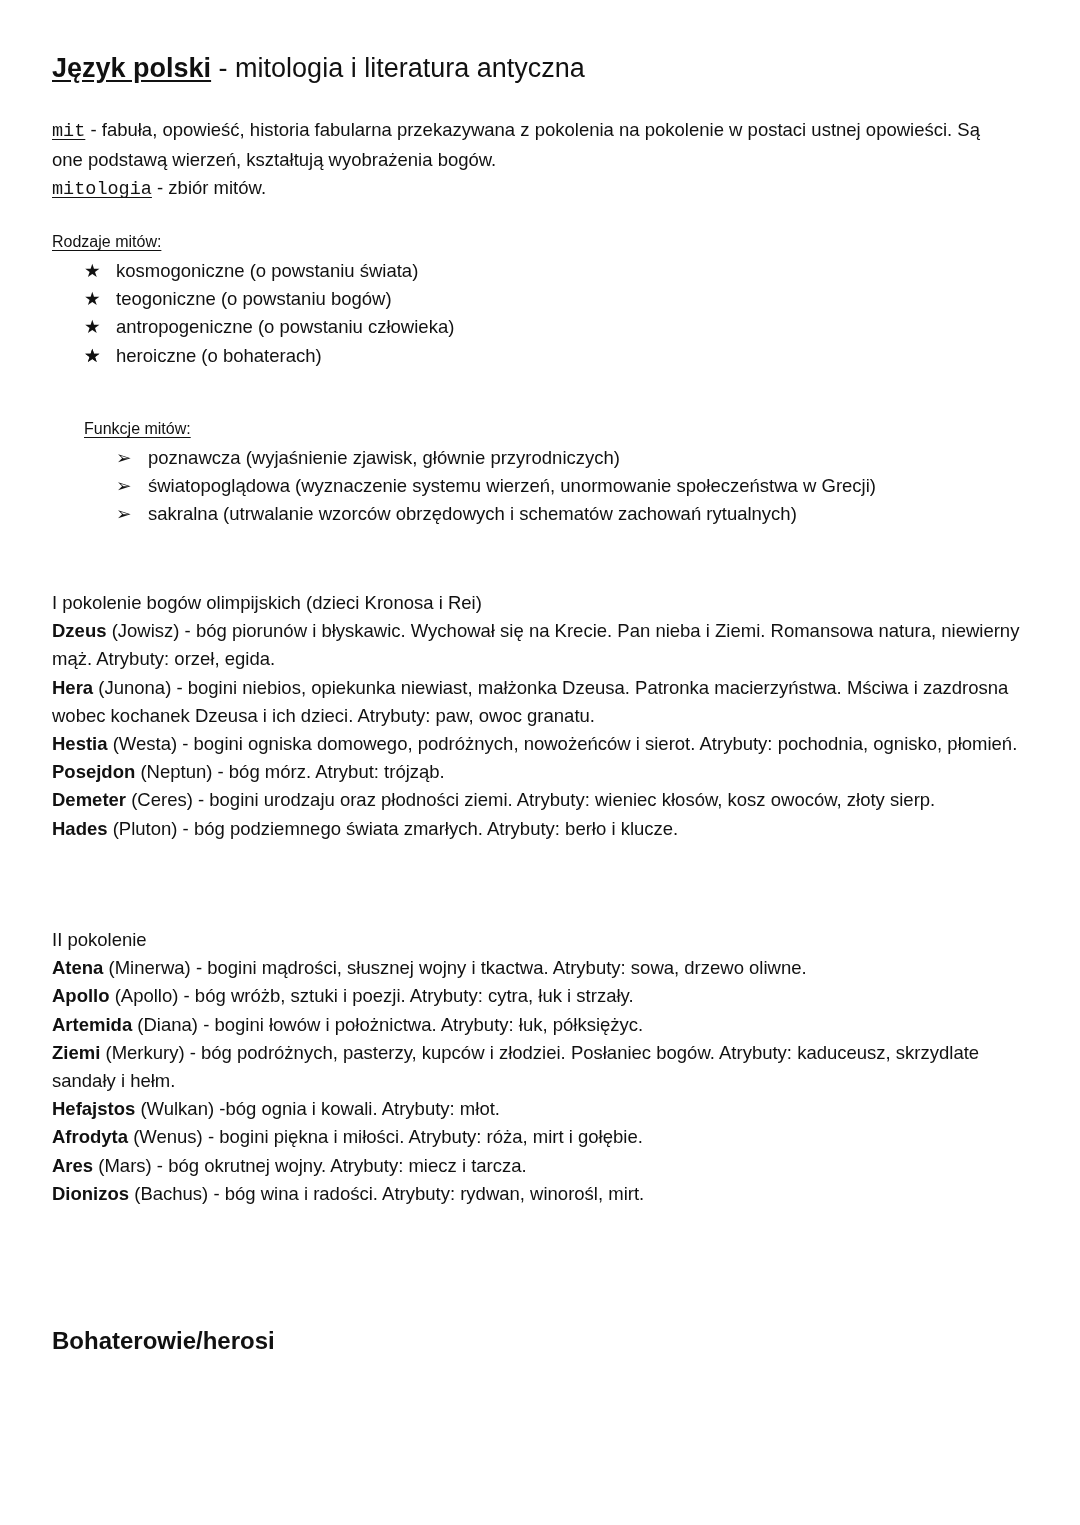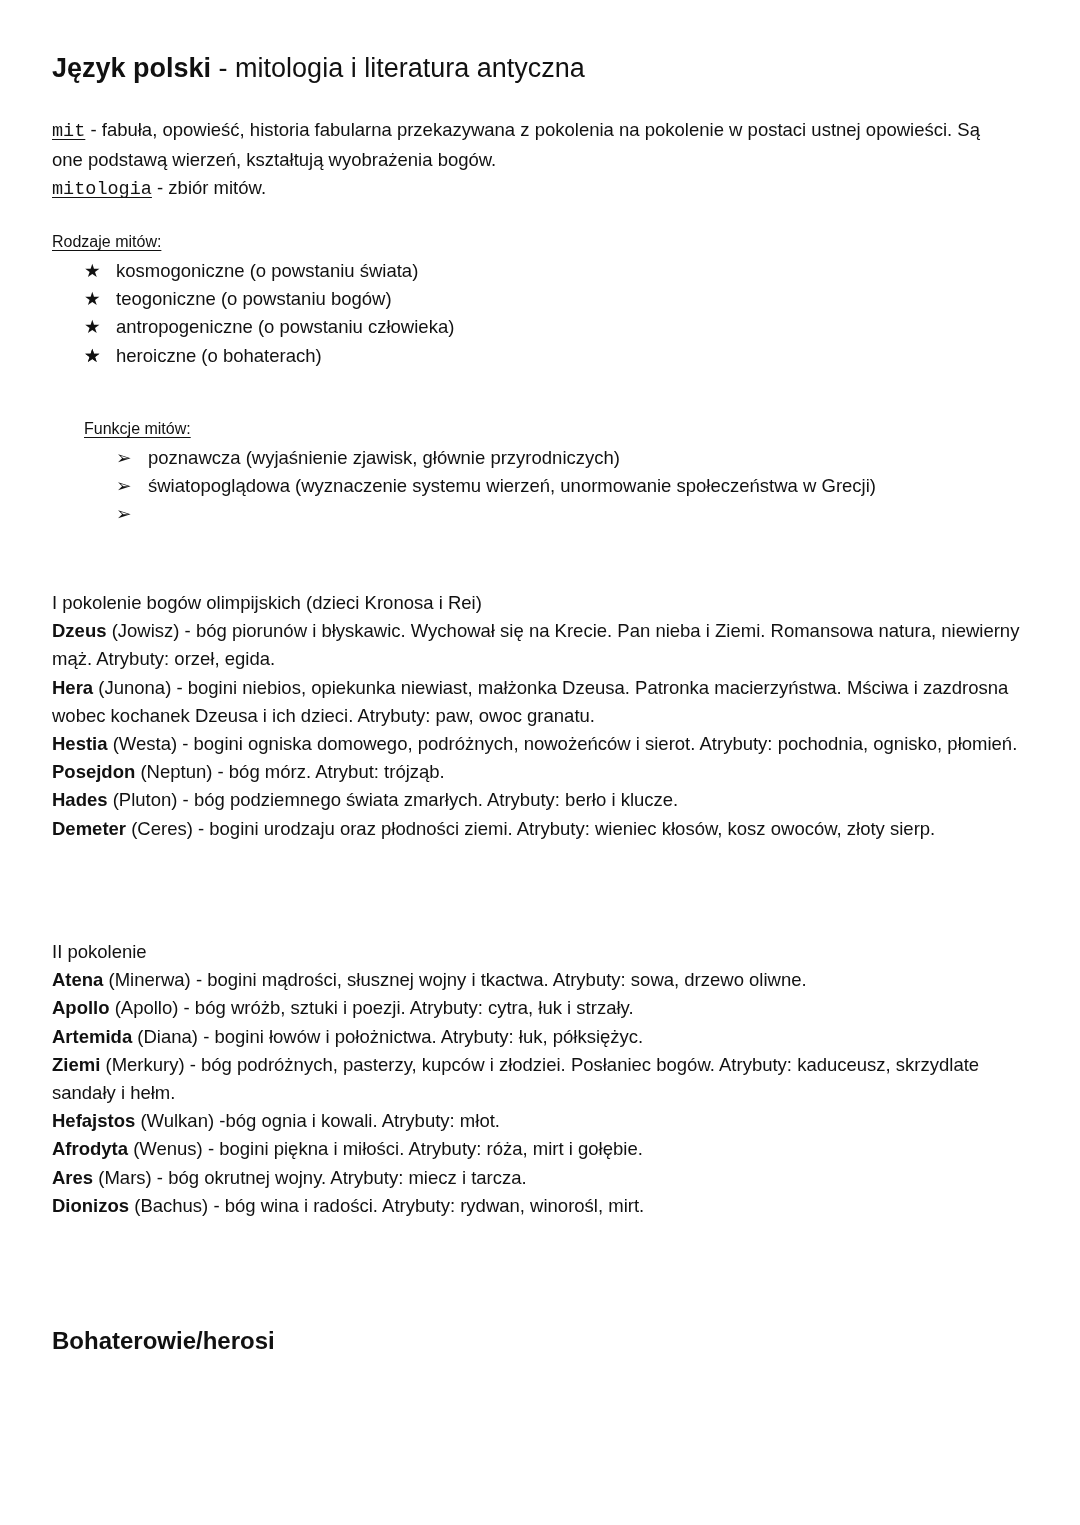--- a/index.html
+++ b/index.html
@@ -3,32 +3,32 @@
 <meta charset="utf-8">
 <style>
   html, body { margin: 0; padding: 0; background: #ffffff; }
   body {
     width: 1080px; height: 1525px; position: relative; overflow: hidden;
     font-family: "Liberation Sans", "DejaVu Sans", sans-serif;
     color: #111111;
   }
   .page { position: absolute; left: 52px; top: 0; width: 980px; }
   .title { position: absolute; top: 50px; left: 0; font-size: 27px; line-height: 36px; white-space: nowrap; }
-  .title .subject { font-weight: bold; text-underline-offset: 3px; }
+  .title .subject { font-weight: bold; text-decoration: underline; text-underline-offset: 3px; }
   .block { position: absolute; left: 0; font-size: 18.5px; line-height: 28.2px; }
   .u { text-decoration: underline; text-underline-offset: 3px; font-family: Liberation Mono, monospace; }
   .def { top: 116px; width: 960px; }
   .heading-u { font-size: 16px; text-decoration: underline; text-underline-offset: 3px; line-height: 30px; }
   .types { top: 227px; }
   .funcs { top: 414px; margin-left: 32px; }
   ul.list { list-style: none; margin: 0; padding: 0 0 0 32px; }
   ul.list li { position: relative; padding-left: 32px; white-space: nowrap; }
   ul.list li .bullet { position: absolute; left: 0; top: 0; width: 24px; }
   .gen1 { top: 589px; width: 970px; }
-  .gen2 { top: 926px; width: 970px; margin-top: 12px; }
+  .gen2 { top: 926px; width: 970px; }
   .entry b { font-weight: bold; }
   .heroes { position: absolute; top: 1325px; left: 0; font-size: 24px; font-weight: bold; line-height: 32px; text-align: center; }
 </style>
 </head>
 <body>
 
 <div class="page">
 
   <div class="title">
     <span class="subject">Język polski</span><span> - </span><span>mitologia i literatura antyczna</span>
@@ -52,32 +52,32 @@
       <li><span class="bullet">★</span></li>
       <li><span class="bullet">★</span><span>heroiczne (o bohaterach)</span></li>
     </ul>
   </div>
 
   <div class="block funcs">
     <div class="heading-u">Funkcje mitów:</div>
     <ul class="list">
       <li><span class="bullet">➢</span><span>poznawcza (wyjaśnienie zjawisk, głównie przyrodniczych)</span></li>
       <li><span class="bullet">➢</span><span>światopoglądowa (wyznaczenie systemu wierzeń, unormowanie społeczeństwa w Grecji)</span></li>
-      <li><span class="bullet">➢</span></li>
+      <li><span class="bullet">➢</span><span>sakralna (utrwalanie wzorców obrzędowych i schematów zachowań rytualnych)</span></li>
     </ul>
   </div>
 
   <div class="block gen1">
     <div>I pokolenie bogów olimpijskich (dzieci Kronosa i Rei)</div>
     <div class="entry"><b>Dzeus</b><span> (Jowisz) - bóg piorunów i błyskawic. Wychował się na Krecie. Pan nieba i Ziemi. Romansowa natura, niewierny mąż. Atrybuty: orzeł, egida.</span></div>
     <div class="entry"><b>Hera</b><span> (Junona) - bogini niebios, opiekunka niewiast, małżonka Dzeusa. Patronka macierzyństwa. Mściwa i zazdrosna wobec kochanek Dzeusa i ich dzieci. Atrybuty: paw, owoc granatu.</span></div>
     <div class="entry"><b>Hestia</b><span> (Westa) - bogini ogniska domowego, podróżnych, nowożeńców i sierot. Atrybuty: pochodnia, ognisko, płomień.</span></div>
     <div class="entry"><b>Posejdon</b><span> (Neptun) - bóg mórz. Atrybut: trójząb.</span></div>
+    <div class="entry"><b>Demeter</b><span> (Ceres) - bogini urodzaju oraz płodności ziemi. Atrybuty: wieniec kłosów, kosz owoców, złoty sierp.</span></div>
     <div class="entry"><b>Hades</b><span> (Pluton) - bóg podziemnego świata zmarłych. Atrybuty: berło i klucze.</span></div>
-    <div class="entry"><b>Demeter</b><span> (Ceres) - bogini urodzaju oraz płodności ziemi. Atrybuty: wieniec kłosów, kosz owoców, złoty sierp.</span></div>
   </div>
 
   <div class="block gen2">
     <div>II pokolenie</div>
     <div class="entry"><b>Atena</b><span> (Minerwa) - bogini mądrości, słusznej wojny i tkactwa. Atrybuty: sowa, drzewo oliwne.</span></div>
     <div class="entry"><b>Apollo</b><span> (Apollo) - bóg wróżb, sztuki i poezji. Atrybuty: cytra, łuk i strzały.</span></div>
     <div class="entry"><b>Artemida</b><span> (Diana) - bogini łowów i położnictwa. Atrybuty: łuk, półksiężyc.</span></div>
     <div class="entry"><b>Ziemi</b><span> (Merkury) - bóg podróżnych, pasterzy, kupców i złodziei. Posłaniec bogów. Atrybuty: kaduceusz, skrzydlate sandały i hełm.</span></div>
     <div class="entry"><b>Hefajstos</b><span> (Wulkan) -bóg ognia i kowali. Atrybuty: młot.</span></div>
     <div class="entry"><b>Afrodyta</b><span> (Wenus) - bogini piękna i miłości. Atrybuty: róża, mirt i gołębie.</span></div>

